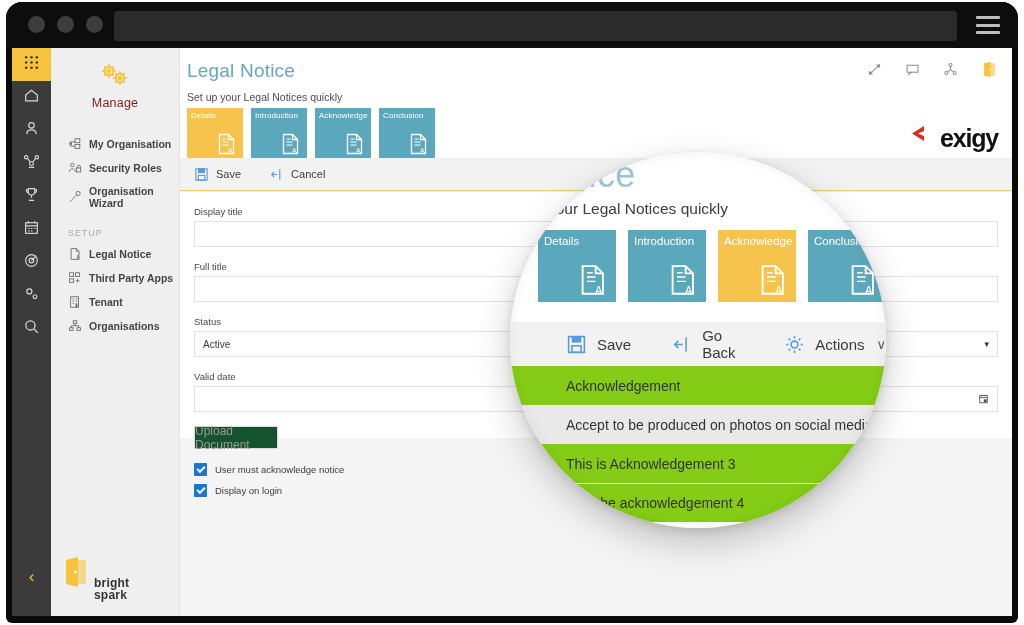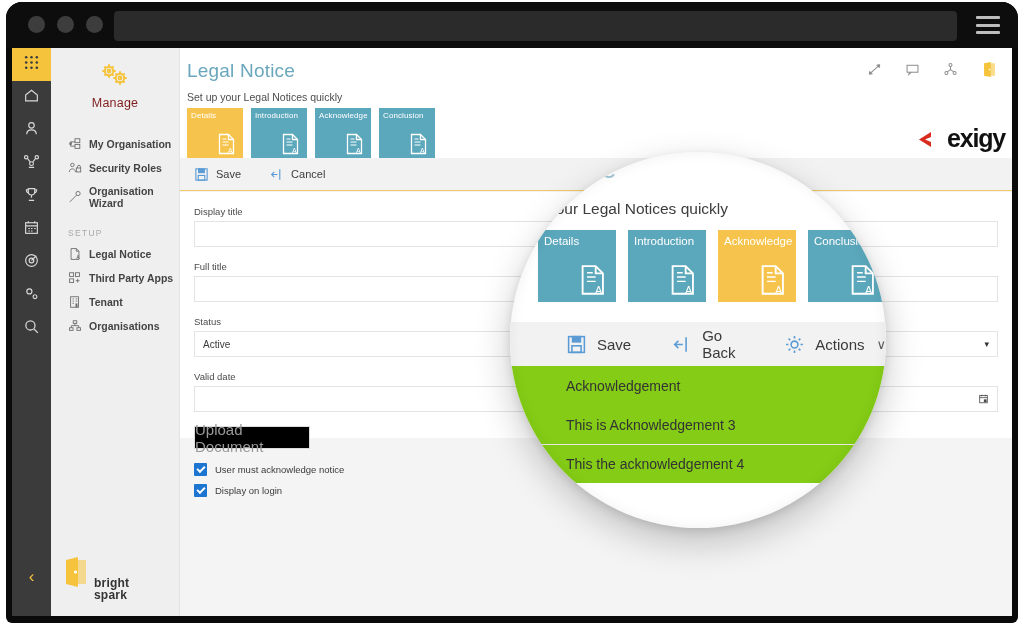--- a/index.html
+++ b/index.html
@@ -106,22 +106,22 @@
   
   #main {
     position: absolute; left: 168px; top: 0; right: 0; bottom: 0;
     background: #f4f4f4;
   }
   #page-header { position: relative; background: #ffffff; padding: 12px 0 0 7px; height: 110px;}
   #page-title { font-size: 19px; color: #6aa7bd; font-weight: normal; letter-spacing: .2px;}
   #page-subtitle { font-size: 10.5px; color: #4d4d4d; margin-top: 9px; }
 
   #exigy-logo {
-    position: absolute; right: 7px; top: 76px;
-    display: flex; align-items: flex-end; gap: 15px;
+    position: absolute; right: 14px; top: 76px;
+    display: flex; align-items: flex-start; gap: 15px;
   }
   #exigy-word { font-size: 25px; font-weight: bold; color: #111; letter-spacing: -1.2px; }
 
   #header-icons {
     position: absolute; right: 14px; top: 10px;
     display: flex; align-items: center; gap: 22px;
   }
   #header-icons .hicon { width: 16px; height: 16px; color: #8f8f8f; display:flex;align-items:center;justify-content:center;}
   #header-icons .hicon svg { width: 15px; height: 15px; }
 
@@ -167,23 +167,23 @@
     margin-bottom: 14px; position: relative;
     display:flex; align-items:center; padding: 0 8px;
     font-size: 10px; color: #3a3a3a;
   }
   .field-box .caret {
     position: absolute; right: 8px; top: 50%; transform: translateY(-50%);
     font-size: 9px; color: #333;
   }
   .field-box .cal-ico { position:absolute; right: 8px; top: 50%; transform: translateY(-50%); width:11px;height:11px; color:#4a4a4a;}
   #upload-btn {
-    width: 116px; height: 23px;
-    border: 1px solid #dcdcdc; background: #000000;
-    font-size: 15px; color: #9a9a9a;
+    width: 84px; height: 23px;
+    border: 1px solid #dcdcdc; background: #14532d;
+    font-size: 12px; color: #9a9a9a;
     display: flex; align-items: center; justify-content: center;
     margin-bottom: 14px;
   }
   .chk-row { display: flex; align-items: center; gap: 8px; margin-bottom: 8px; }
   .chk {
     width: 13px; height: 13px; background: #1c75d0; position: relative; border-radius: 1px;
   }
   .chk::after {
     content:""; position:absolute; left:3px; top:3px;
     width: 6px; height: 3px;
@@ -204,21 +204,21 @@
     z-index: 20;
   }
   #lens-inner {
     position: absolute;
     left: 0; top: 0;
     width: 376px; height: 376px;
   }
   
   #lens-title {
     position: absolute; left: 48px; top: 2px;
-    font-size: 27px; color: #9cc4d3; letter-spacing: .3px;
+    font-size: 36px; color: #9cc4d3; letter-spacing: .3px;
   }
   #lens-subtitle {
     position: absolute; left: 38px; top: 48px;
     font-size: 15.5px; color: #3d3d3d;
   }
   #lens-tabs {
     position: absolute; left: 28px; top: 78px;
     display: flex; gap: 12px;
   }
   .lens-tab {
@@ -713,20 +713,21 @@
                     <path d="M8 1.6v1.8M8 12.6v1.8M1.6 8h1.8M12.6 8h1.8M3.5 3.5l1.3 1.3M11.2 11.2l1.3 1.3M12.5 3.5l-1.3 1.3M4.8 11.2l-1.3 1.3"></path>
                   </svg>
               </span>
               <span>Actions</span>
               <span class="lc-chev">∨</span>
             </div>
           </div>
 
           <div id="lens-list">
             <div class="lens-row">Acknowledgement</div>
+            <div class="lens-row selected">Accept to be produced on photos on social media.</div>
             <div class="lens-row">This is Acknowledgement 3</div>
             <div class="lens-row ruled">This the acknowledgement 4</div>
           </div>
         </div>
         <div id="lens-rim"></div>
       </div>
 
     </div>
   </div>
 </div>

